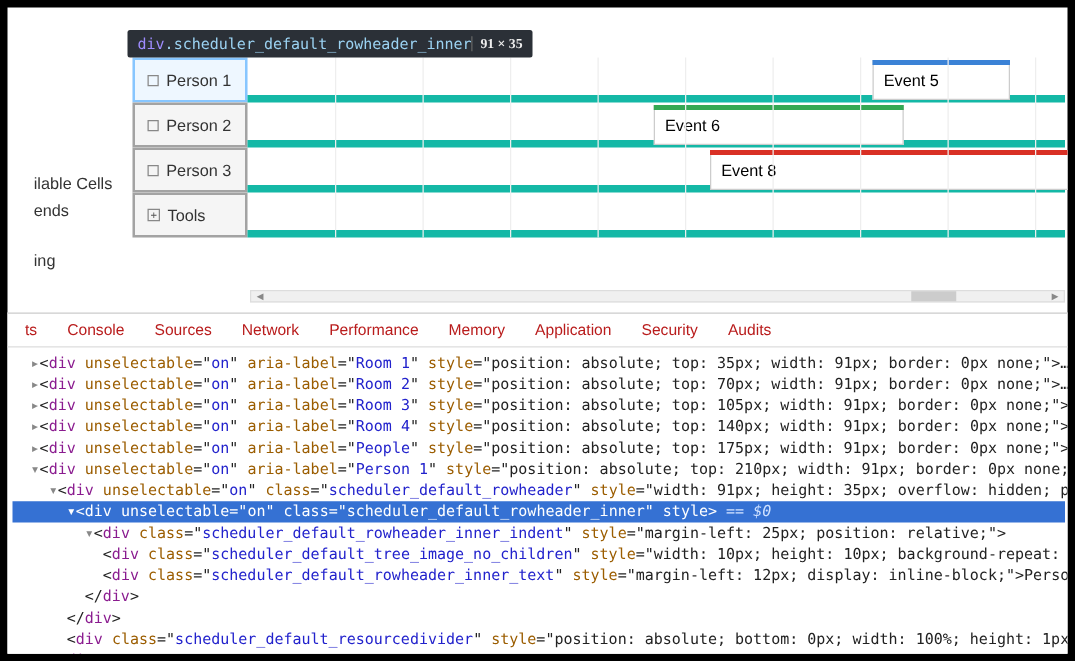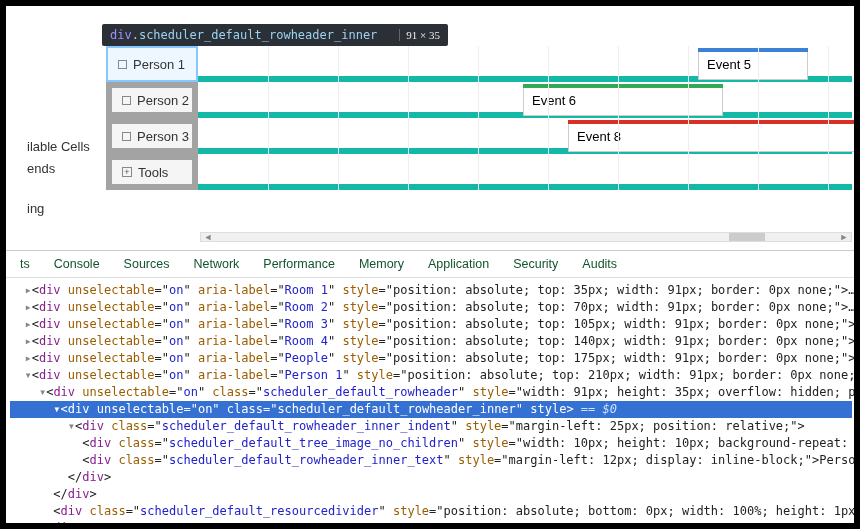--- a/index.html
+++ b/index.html
@@ -1,38 +1,38 @@
 <!DOCTYPE html>
 <html><head>
 <meta charset="utf-8">
 <style>
   * { box-sizing: border-box; margin: 0; padding: 0; }
   body { font-family: "Segoe UI", Tahoma, sans-serif; font-size: 13px; background: #fff; width: 860px; height: 529px; border: 6px solid #000; position: relative; overflow: hidden; }
   .upper { position: relative; height: 240px; overflow: hidden; }
   .sidebar-left { position: absolute; left: 17px; top: 130px; width: 80px; font-size: 13px; color: #333; padding-left: 4px; line-height: 22px; }
   .sched { position: absolute; left: 100px; top: 40px; right: 2px; }
   .rowheader-col { position: absolute; left: 0; top: 0; width: 92px; }
-  .rowheader { height: 36px; border: 6px solid #a3a3a3; background: #f5f5f5; display: flex; align-items: center; padding-left: 10px; font-size: 13px; color: #333; }
+  .rowheader { height: 36px; border: 2px solid #a3a3a3; background: #f5f5f5; display: flex; align-items: center; padding-left: 10px; font-size: 13px; color: #333; }
   .rowheader.selected { background: #eef7ff; border: 2px solid #87c6ff; }
   .rowheader .box { display: inline-block; width: 9px; height: 9px; border: 1px solid #888; margin-right: 6px; }
   .rowheader .plus { display: inline-block; width: 10px; height: 10px; border: 1px solid #888; margin-right: 6px; position: relative; font-size: 9px; line-height: 8px; text-align: center; color: #555; }
   .grid { position: absolute; left: 92px; right: 0; top: 0; }
   .gridrow { height: 36px; border-bottom: 6px solid #14b8a6; position: relative; }
   .vcol { position: absolute; top: 0; bottom: 0; border-left: 1px solid #eee; }
   .event { position: absolute; height: 32px; background: #fff; border: 1px solid #ccc; display: flex; align-items: center; padding-left: 8px; font-size: 13px; }
   .event .bar { position: absolute; left: -1px; right: -1px; top: -1px; height: 4px; }
-  .tooltip { position: absolute; left: 96px; top: 18px; background: #2b3037; color: #e6e6e6; font-size: 12px; padding: 4px 8px; border-radius: 2px; z-index: 50; display: flex; align-items: center; gap: 22px; font-family: Menlo, Consolas, monospace; }
+  .tooltip { position: absolute; left: 96px; top: 18px; background: #2b3037; color: #e6e6e6; font-size: 12px; padding: 4px 8px; border-radius: 2px; z-index: 50; display: flex; align-items: center; gap: 0; font-family: Menlo, Consolas, monospace; }
   .tooltip .tag { color: #9f8cff; }
   .tooltip .cls { color: #9bd2f2; }
-  .tooltip .dim { color: #eee; font-family: "Segoe UI"; font-size: 11px; padding-left: 6px; border-left: 1px solid #666; }
+  .tooltip .dim { color: #eee; font-family: "Segoe UI"; font-size: 11px; padding-left: 6px; border-left: 1px solid #666; font-weight: bold; }
   .hscroll { position: absolute; left: 194px; right: 2px; top: 226px; height: 10px; background: #f0f0f0; border: 1px solid #ddd; }
   .hscroll .arrow { position: absolute; top: 0; bottom: 0; width: 14px; color: #888; font-size: 9px; text-align: center; line-height: 8px; }
   .hscroll .thumb { position: absolute; top: 0; bottom: 0; background: #ccc; }
   .devtools { position: absolute; left: 0; right: 0; top: 244px; bottom: 0; border-top: 1px solid #ccc; background: #fff; display: flex; flex-direction: column; }
-  .dt-tabs { display: flex; gap: 24px; padding: 6px 14px; border-bottom: 1px solid #ddd; font-size: 12.5px; color: #14532d; }
+  .dt-tabs { display: flex; gap: 24px; padding: 6px 14px; border-bottom: 1px solid #ddd; font-size: 12.5px; color: #b91c1c; }
   .dt-tabs .tab { cursor: pointer; }
   .dom { font-family: Consolas, Menlo, monospace; font-size: 12px; padding: 4px 2px 4px 4px; overflow: hidden; line-height: 17px; }
   .dom .line { white-space: pre; color: #222; }
   .dom .caret { color: #888; }
   .dom .tagname { color: #8a1b8f; }
   .dom .attrname { color: #9b5d00; }
   .dom .attrval { color: #2222cc; }
   .dom .css { color: #222; }
   .dom .txt { color: #222; }
   .dom .line.sel { background: #3571d3; color: #fff; }

